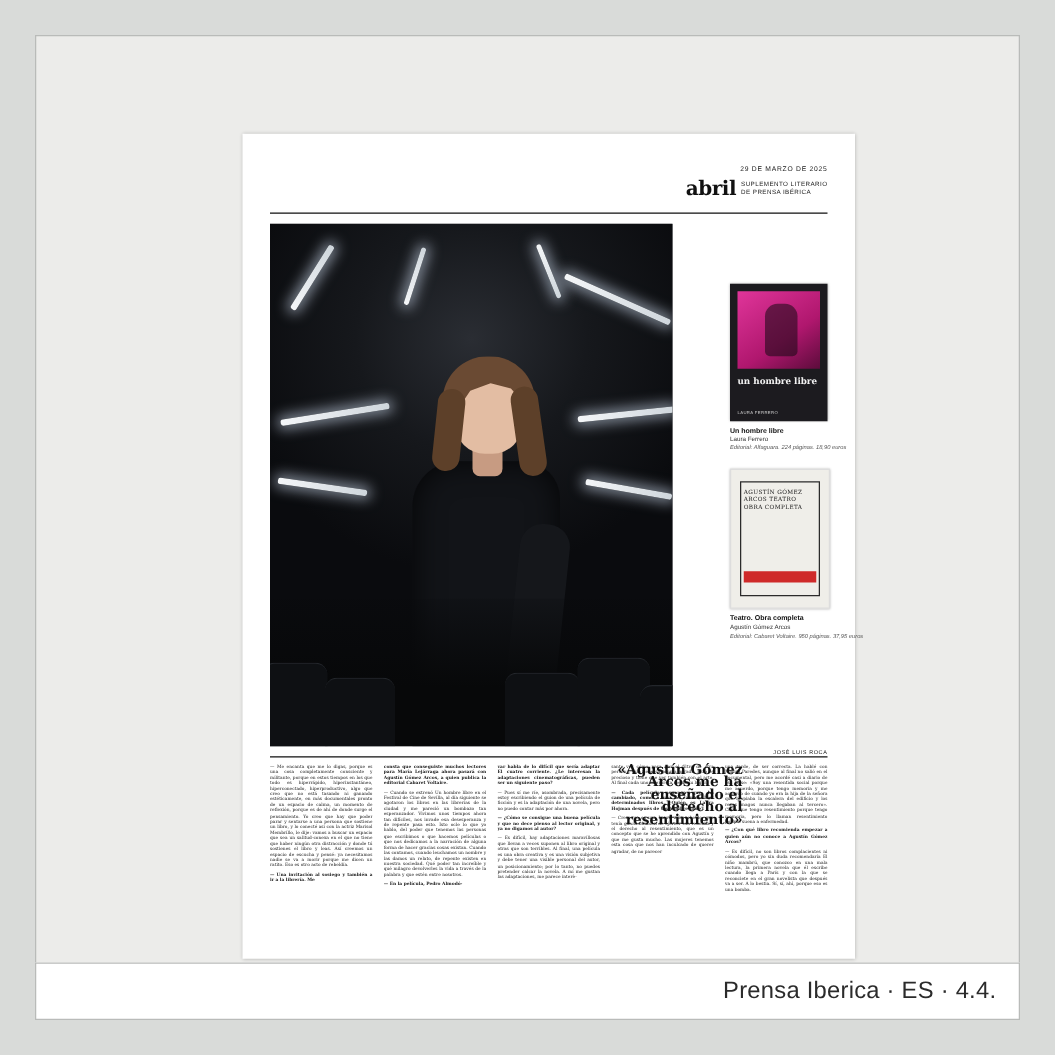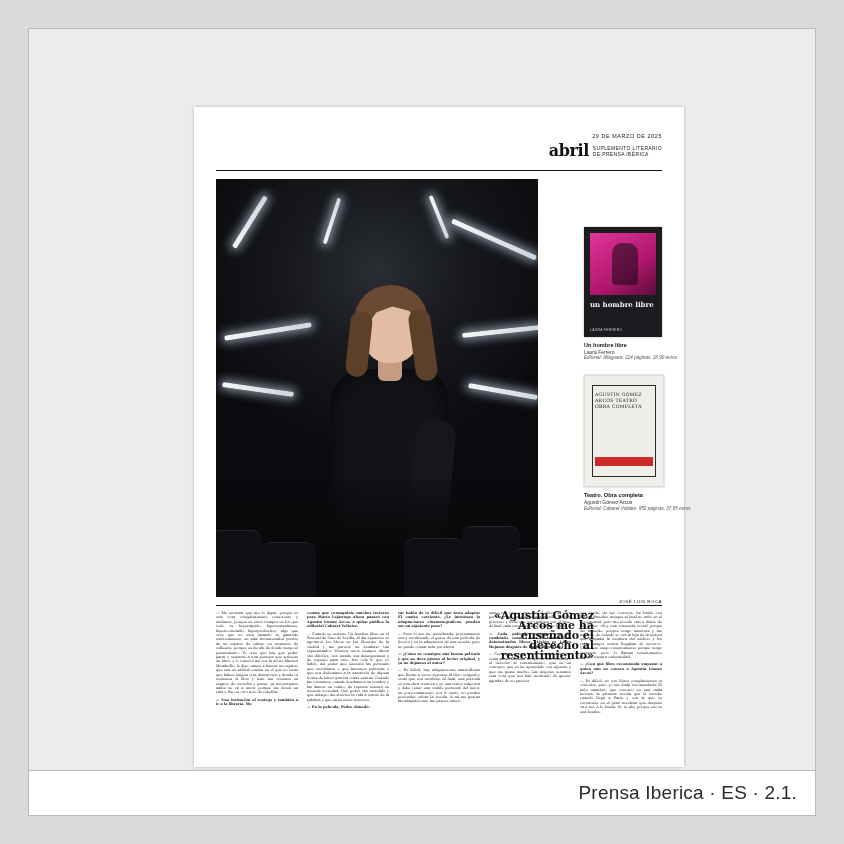--- a/index.html
+++ b/index.html
@@ -378,14 +378,14 @@
     </div>
 
     <div style="position:absolute;left:296px;top:504px;width:104px;" class="pullquote">
       <span>«Agustín Gómez Arcos me ha enseñado el derecho al resentimiento»</span>
     </div>
 
   </div>
 </div>
 
 <div class="caption-bar">
-  <div class="cap-text">Prensa Iberica · ES · 2.1.</div>
+  <div class="cap-text">Prensa Iberica · ES · 4.4.</div>
 </div>
 
 </body></html>

